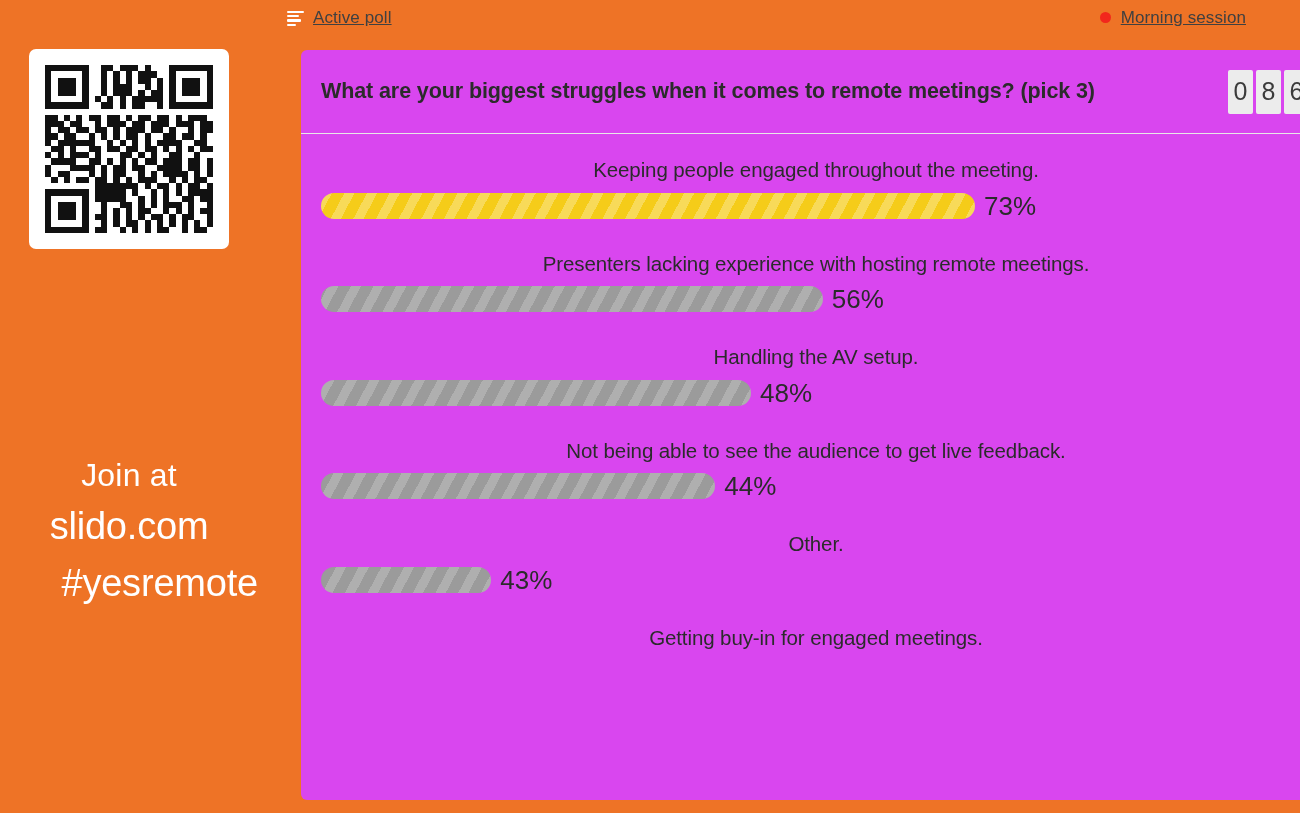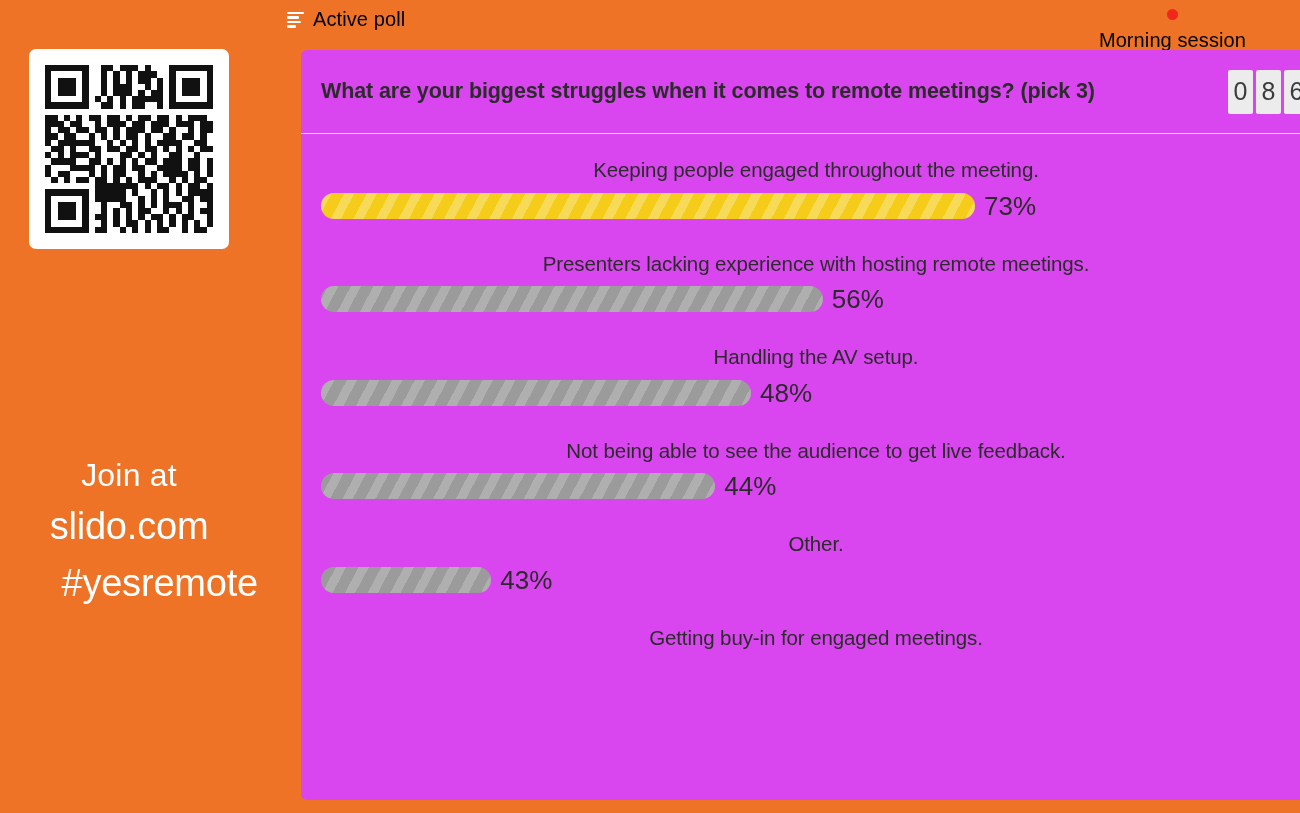--- a/index.html
+++ b/index.html
@@ -48,34 +48,34 @@
     background: #ffffff;
     border-radius: 1px;
     display: block;
   }
   .poll-icon i:nth-child(1) { top: 0px;   width: 17px; }
   .poll-icon i:nth-child(2) { top: 4.4px; width: 12px; }
   .poll-icon i:nth-child(3) { top: 8.8px; width: 14px; }
   .poll-icon i:nth-child(4) { top: 13.2px; width: 9px; }
 
   .topbar-label {
-    color: #000000;
-    font-size: 20px;
+    color: #404040;
+    font-size: 17px;
     letter-spacing: 0.1px;
     line-height: 1;
+    text-decoration: underline;
   }
 
   .topbar-right {
     position: absolute;
     right: 54px;
     top: 9px;
     display: flex;
     align-items: center;
     gap: 10px;
-    flex-direction: column;
   }
 
   .live-dot {
     width: 11px;
     height: 11px;
     border-radius: 50%;
     background: #f2271c;
     display: block;
   }
 

